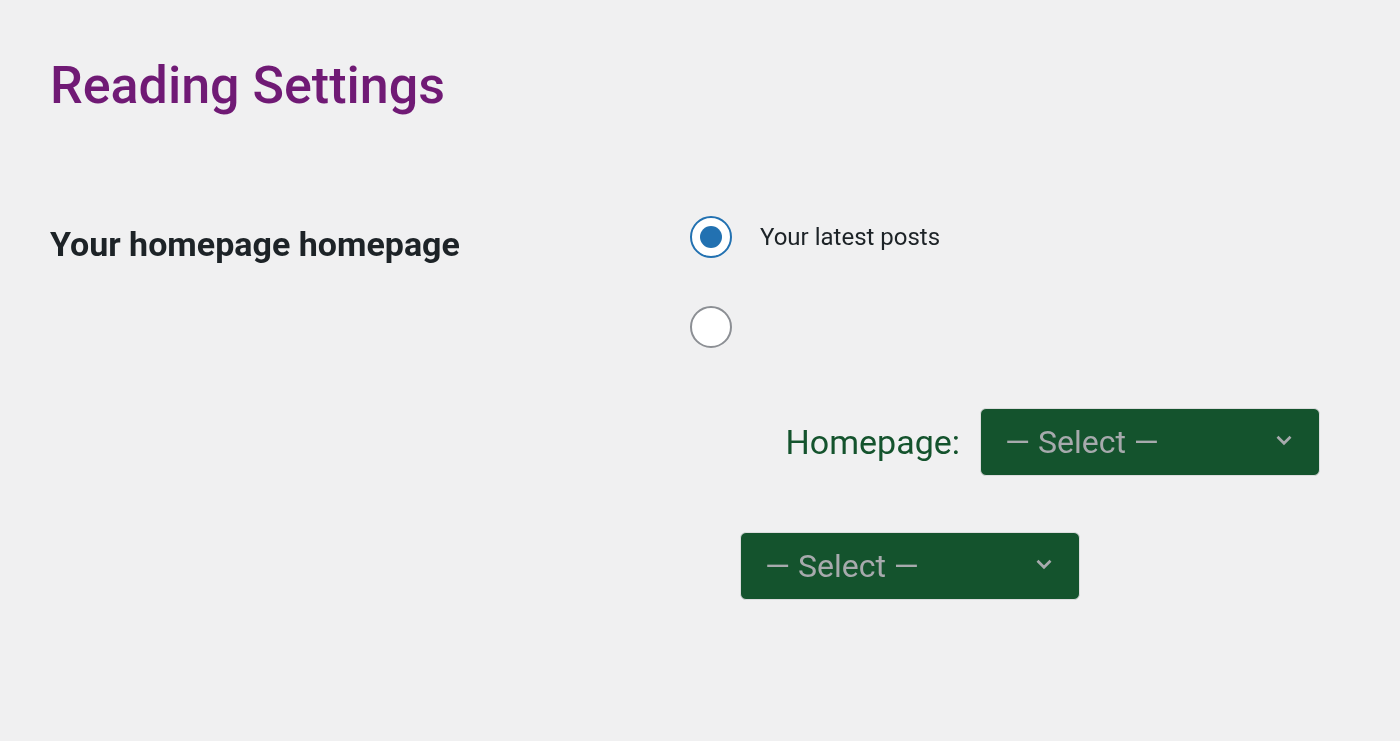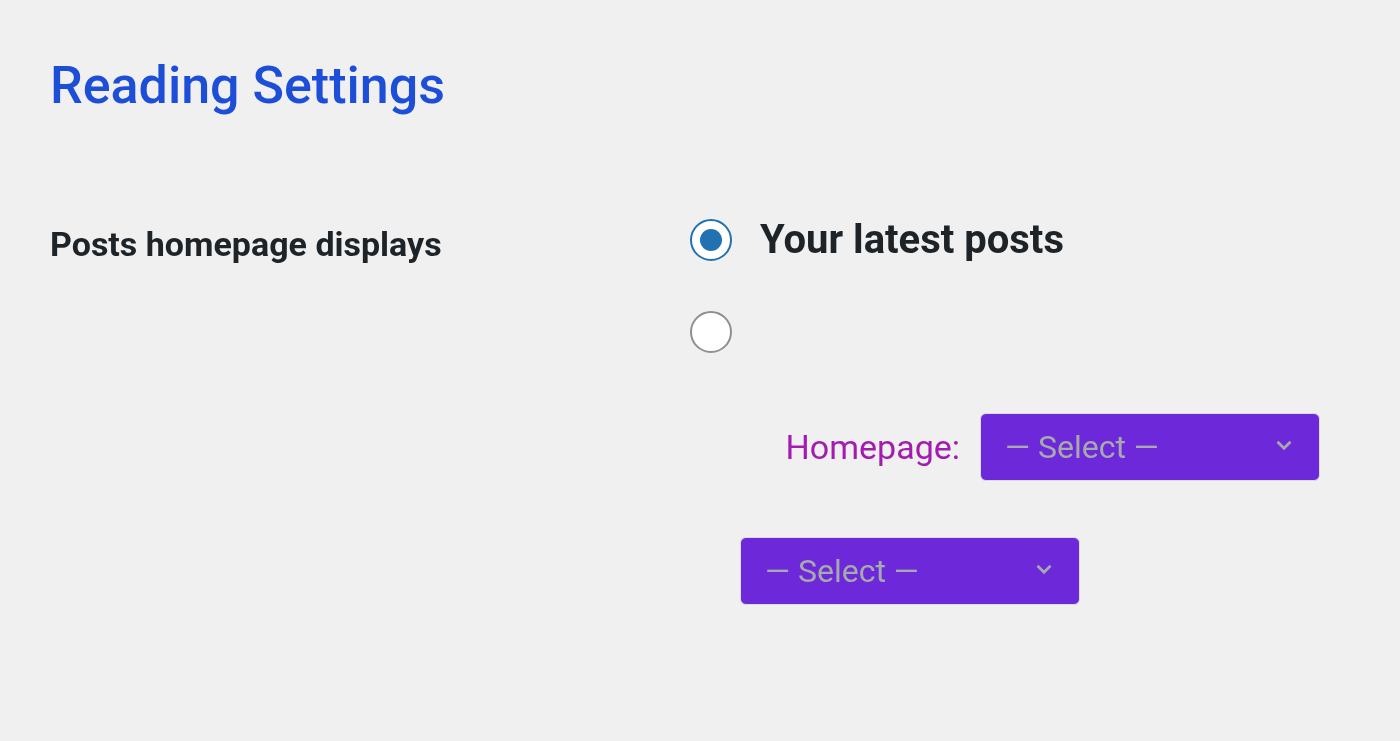--- a/index.html
+++ b/index.html
@@ -11,21 +11,21 @@
       font-family: -apple-system, BlinkMacSystemFont, "Segoe UI", Roboto, Helvetica, Arial, sans-serif;
       background: #f0f0f1;
       padding: 55px 50px;
       color: #1d2327;
       width: 1400px;
       height: 741px;
     }
     .page-title {
       font-size: 52px;
       font-weight: 500;
-      color: #1d4ed8;
+      color: #701a75;
       margin-bottom: 100px;
     }
     .settings-row {
       display: flex;
       align-items: flex-start;
     }
     .row-label {
       font-size: 34px;
       font-weight: 700;
       color: #1d2327;
@@ -58,49 +58,49 @@
     }
     .radio.selected::after {
       content: "";
       width: 22px;
       height: 22px;
       border-radius: 50%;
       background: #2271b1;
       display: block;
     }
     .radio-label {
-      font-size: 40px;
+      font-size: 24px;
       color: #1d2327;
-      font-weight: 700;
+      font-weight: 400;
     }
     .radio-label a {
       color: #2271b1;
       text-decoration: underline;
       cursor: pointer;
     }
     .select-group {
       margin-top: 60px;
       padding-left: 50px;
     }
     .select-row {
       display: flex;
       align-items: center;
       justify-content: flex-start;
       margin-bottom: 56px;
     }
     .select-label {
       font-size: 34px;
-      color: #a21caf;
+      color: #14532d;
       margin-right: 20px;
       text-align: right;
       min-width: 220px;
     }
     .select-box {
       position: relative;
-      background: #6d28d9;
+      background: #14532d;
       border: 1px solid #dcdcde;
       border-radius: 6px;
       padding: 14px 70px 14px 24px;
       font-size: 32px;
       color: #a7aaad;
       min-width: 340px;
       cursor: pointer;
     }
     .select-box .chevron {
       position: absolute;
@@ -115,21 +115,21 @@
       stroke-width: 2.5;
       fill: none;
     }
   </style>
 </head>
 <body>
 
 <h1 class="page-title">Reading Settings</h1>
 
 <div class="settings-row">
-  <div class="row-label">Posts homepage displays</div>
+  <div class="row-label">Your homepage homepage</div>
   <div class="row-content">
 
     <div class="radio-option">
       <span class="radio selected"></span>
       <span class="radio-label">Your latest posts</span>
     </div>
 
     <div class="radio-option">
       <span class="radio"></span>
     </div>

